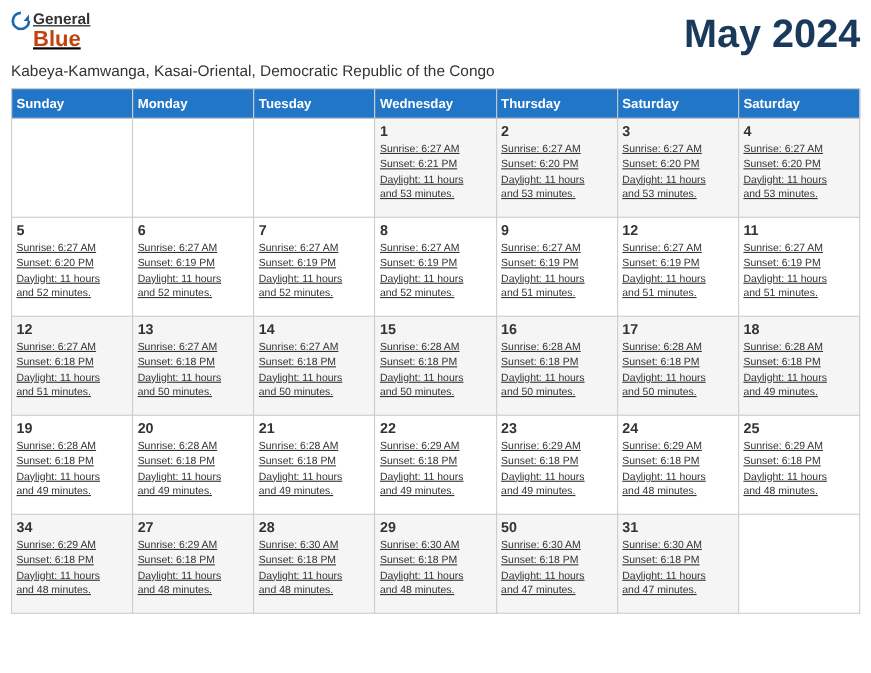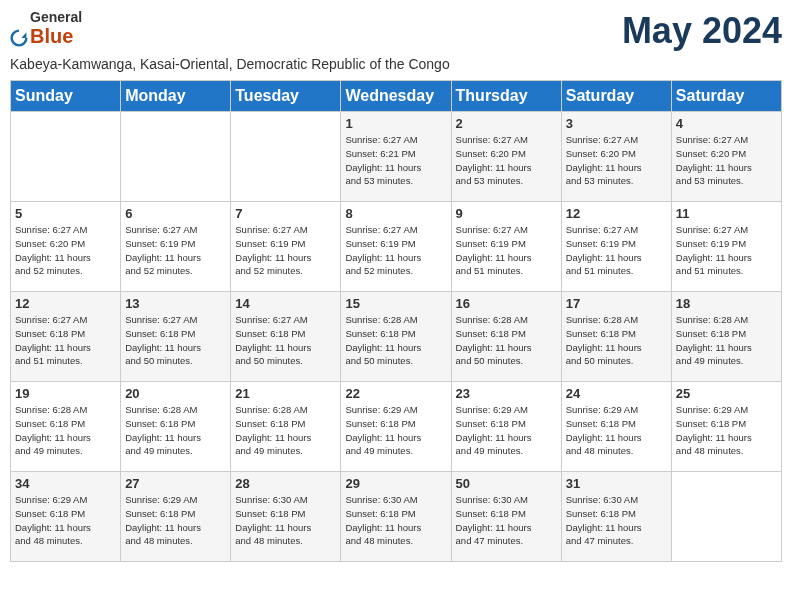--- a/index.html
+++ b/index.html
@@ -11,22 +11,23 @@
       padding: 10px;
     }
     .header-top {
       display: flex;
       justify-content: space-between;
       align-items: flex-start;
       margin-bottom: 4px;
     }
     .logo {
       display: flex;
-      align-items: flex-end;
+      align-items: flex-start;
       gap: 2px;
+      text-decoration: underline;
     }
     .logo-icon {
       width: 18px;
       height: 18px;
     }
     .month-title {
       font-size: 36px;
       font-weight: bold;
       color: #1a3a5c;
       text-align: center;
@@ -39,21 +40,21 @@
       font-weight: normal;
     }
     table {
       width: 100%;
       border-collapse: collapse;
       table-layout: fixed;
     }
     thead tr th {
       background-color: #2176c7;
       color: #fff;
-      font-size: 16px;
+      font-size: 12px;
       font-weight: bold;
       padding: 6px 4px;
       text-align: left;
       border: 1px solid #ccc;
     }
     tbody tr td {
       vertical-align: top;
       border: 1px solid #ccc;
       padding: 4px 4px;
       font-size: 10px;
@@ -68,20 +69,21 @@
       font-size: 13px;
       font-weight: bold;
       color: #333;
       display: block;
       margin-bottom: 2px;
     }
     .day-info {
       font-size: 9.5px;
       color: #333;
       line-height: 1.45;
+      text-decoration: underline;
     }
     .empty-cell {
       background: #fff !important;
     }
   </style>
 </head>
 <body>
 
 <div class="header-top">
   <div class="logo">

